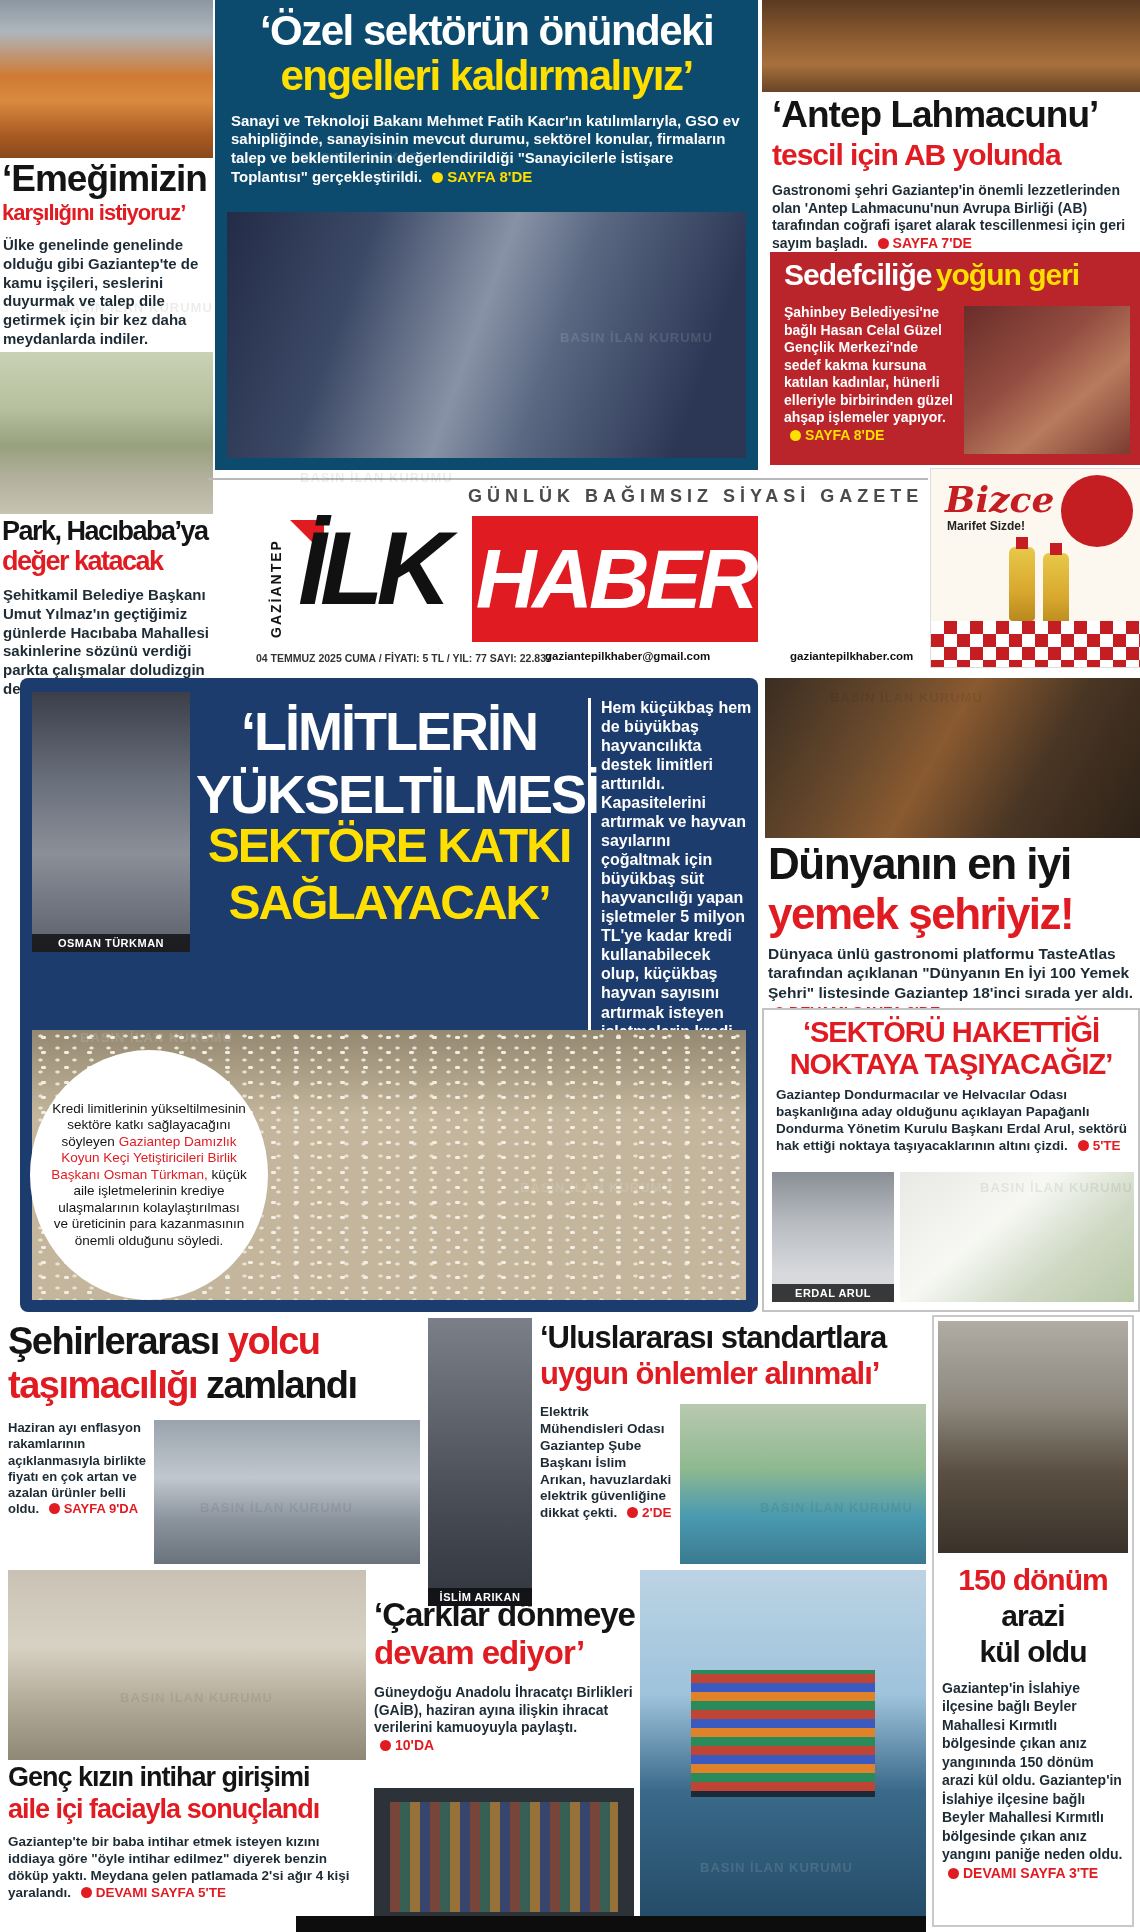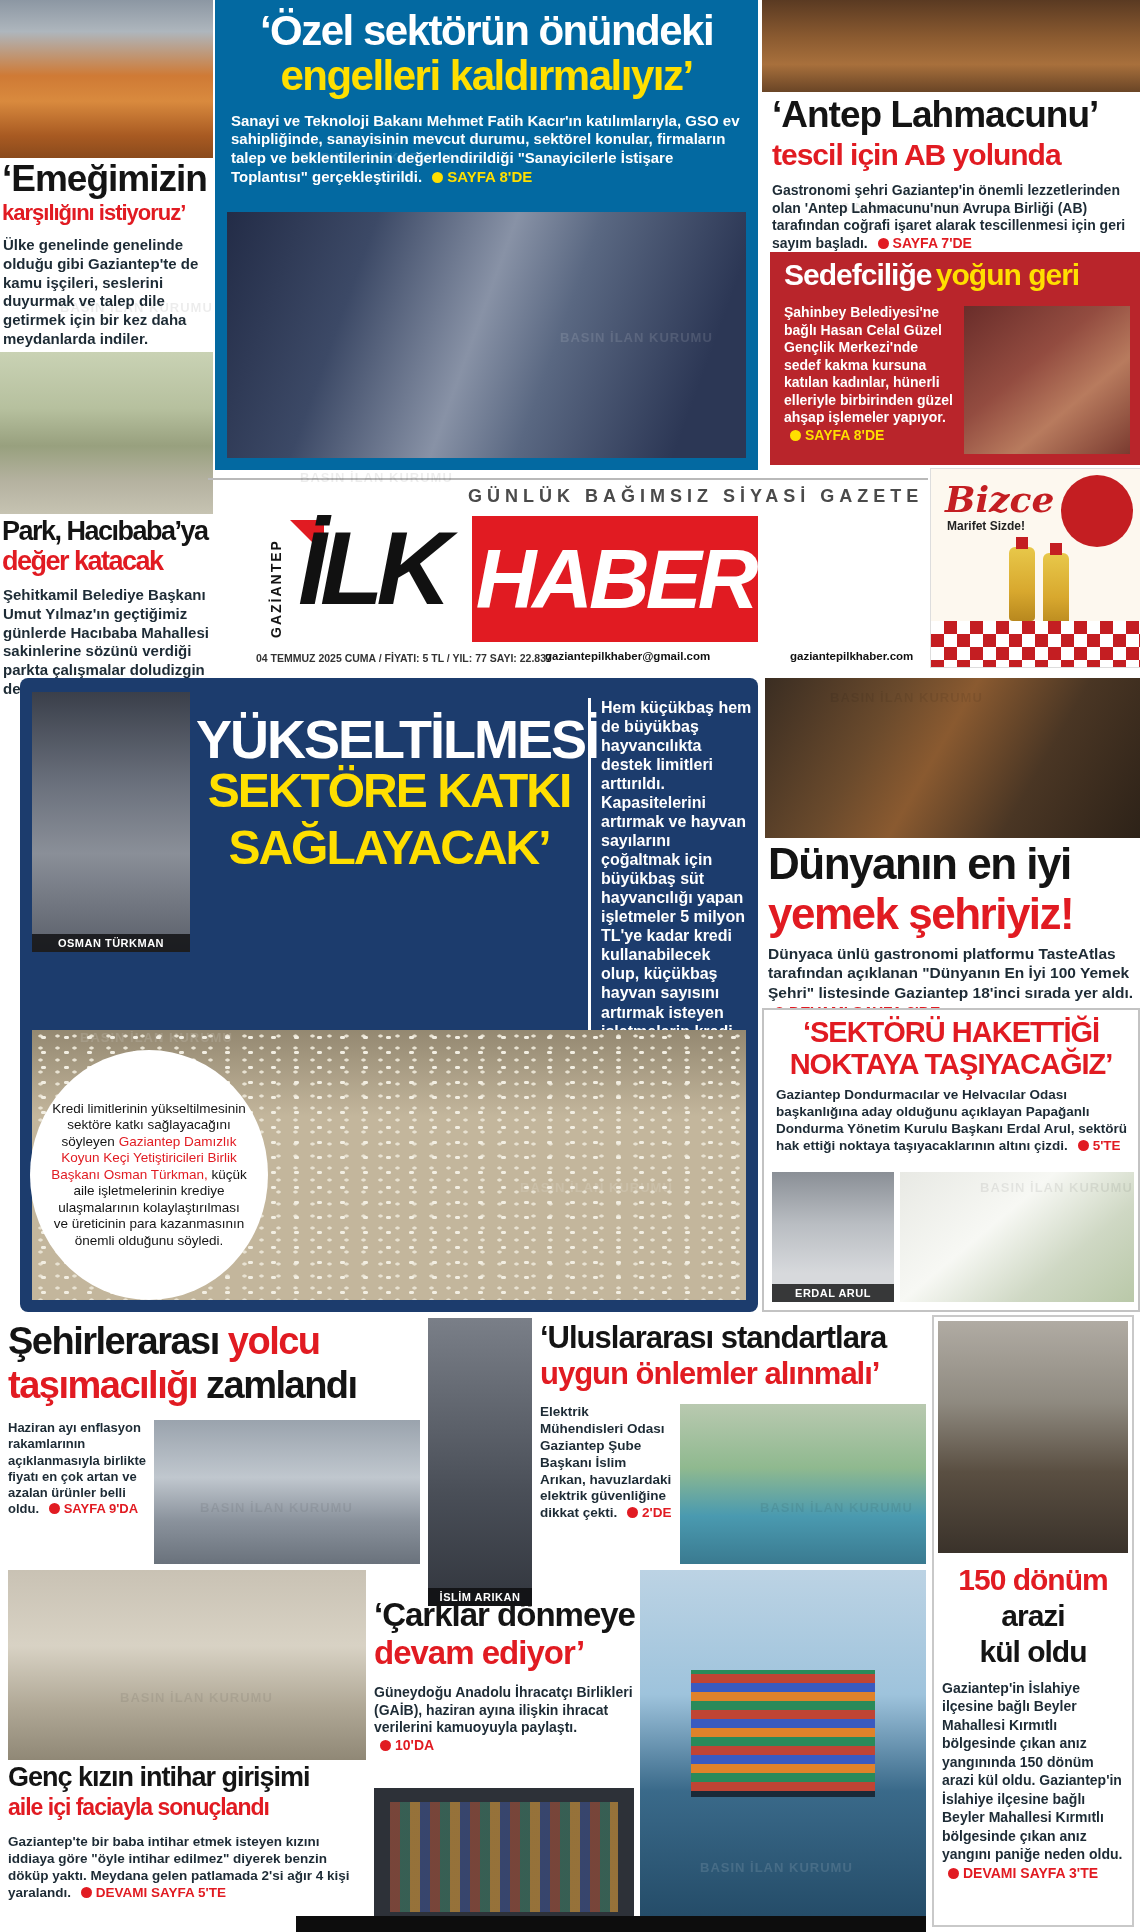--- a/index.html
+++ b/index.html
@@ -45,21 +45,21 @@
   .ph-truck{background:linear-gradient(180deg,#b0aba3,#8f8a80 35%,#5a4f42 65%,#3a322a);}
   .ph-apts{background:linear-gradient(180deg,#c9c2b4,#d8d2c4 40%,#b0a896 72%,#908876);}
   .ph-ship{background:linear-gradient(180deg,#bcd3e4 0%,#9ec3dc 35%,#3a6a8a 62%,#234a66 100%);}
   .containers{position:absolute;left:18%;top:28%;width:64%;height:34%;
     background:repeating-linear-gradient(0deg,#c04434 0 9px,#2a8a5a 9px 18px,#e0822a 18px 27px,#3a5ac0 27px 36px);
     box-shadow:0 6px 0 #1a2a38;}
   .ph-port{background:#2d3138;}
   .portrows{position:absolute;left:6%;top:10%;width:88%;height:80%;
     background:repeating-linear-gradient(90deg,#8a4a3a 0 10px,#3a6a5a 10px 20px,#b0823a 20px 30px,#3a4a7a 30px 40px);
     opacity:.8;}
-  .tealbox{background:#0369a1;}
+  .tealbox{background:#0c4a6e;}
   .redbox{background:#b9252b;}
   .navybox{background:#1c3c6d;border-radius:8px;}
   .masthead-rule{background:#b9b9b9;}
   .tagline{color:#4a4a4a;font-weight:700;letter-spacing:5px;font-size:18px;}
   .city-vert{writing-mode:vertical-rl;transform:rotate(180deg);font-size:14px;font-weight:700;letter-spacing:2px;color:#141414;}
   .logo-ilk{font-size:104px;font-weight:900;font-style:italic;letter-spacing:-7px;color:#111;line-height:1;}
   .logo-haber-box{background:#e11b22;display:flex;align-items:center;justify-content:center;}
   .logo-haber{color:#fff;font-size:84px;font-weight:900;font-style:italic;letter-spacing:-4px;line-height:1;}
   .dateline{font-size:10.5px;font-weight:700;color:#333;}
   .mail{font-size:11.5px;font-weight:800;color:#111;}
@@ -150,20 +150,21 @@
     <div class="bottle" style="left:78px;top:78px"></div>
     <div class="bottle" style="left:112px;top:84px"></div>
     <div class="checker"></div>
   </div>
 
   <div class="abs navybox" style="left:20px;top:678px;width:738px;height:634px">
     <div class="ph ph-osman" style="position:absolute;left:12px;top:14px;width:158px;height:260px">
       <div class="cap">OSMAN TÜRKMAN</div>
     </div>
     <div style="position:absolute;left:176px;top:26px;width:386px;text-align:center">
+      <div class="hl white" style="font-size:54px;letter-spacing:-2px">‘LİMİTLERİN</div>
       <div class="hl white" style="font-size:54px;letter-spacing:-2px;margin-top:8px">YÜKSELTİLMESİ</div>
       <div class="hl yellow" style="font-size:48px;letter-spacing:-2px;">SEKTÖRE KATKI</div>
       <div class="hl yellow" style="font-size:48px;letter-spacing:-2px;margin-top:8px">SAĞLAYACAK’</div>
     </div>
     <div class="sidecol" style="position:absolute;left:568px;top:20px;width:152px">
       <span>Hem küçükbaş hem de büyükbaş hayvancılıkta destek limitleri arttırıldı. Kapasitelerini artırmak ve hayvan sayılarını çoğaltmak için büyükbaş süt hayvancılığı yapan işletmeler 5 milyon TL'ye kadar kredi kullanabilecek olup, küçükbaş hayvan sayısını artırmak isteyen işletmelerin kredi limitleri ise 600 bin liradan 1 milyon 200 bin liraya çıkartıldı.</span>
       <span class="pgref pg-yel"><span class="dot dot-yel"></span><span>4'TE</span></span>
     </div>
     <div class="ph ph-sheep" style="position:absolute;left:12px;top:352px;width:714px;height:270px"></div>
     <div class="bubble" style="position:absolute;left:10px;top:372px;width:238px;height:250px">
@@ -223,21 +224,21 @@
     <div class="hl black" style="position:absolute;left:0;top:284px;width:100%;text-align:center;font-size:30px">arazi</div>
     <div class="hl black" style="position:absolute;left:0;top:320px;width:100%;text-align:center;font-size:30px">kül oldu</div>
     <div class="body" style="position:absolute;left:8px;top:362px;width:184px;font-size:14px;line-height:1.32">
       <span>Gaziantep'in İslahiye ilçesine bağlı Beyler Mahallesi Kırmıtlı bölgesinde çıkan anız yangınında 150 dönüm arazi kül oldu. Gaziantep'in İslahiye ilçesine bağlı Beyler Mahallesi Kırmıtlı bölgesinde çıkan anız yangını paniğe neden oldu.</span>
       <span class="pgref pg-red" style="white-space:normal"><span class="dot dot-red"></span><span>DEVAMI SAYFA 3'TE</span></span>
     </div>
   </div>
 
   <div class="abs ph ph-apts" style="left:8px;top:1570px;width:358px;height:190px"></div>
   <div class="abs hl black" style="left:8px;top:1764px;font-size:27px;letter-spacing:-1px">Genç kızın intihar girişimi</div>
-  <div class="abs hl red" style="left:8px;top:1796px;font-size:23px;letter-spacing:-1px">aile içi faciayla sonuçlandı</div>
+  <div class="abs hl red" style="left:8px;top:1796px;font-size:27px;letter-spacing:-1px">aile içi faciayla sonuçlandı</div>
   <div class="abs body" style="left:8px;top:1834px;width:358px;font-size:13.5px">
     <span>Gaziantep'te bir baba intihar etmek isteyen kızını iddiaya göre "öyle intihar edilmez" diyerek benzin döküp yaktı. Meydana gelen patlamada 2'si ağır 4 kişi yaralandı.</span>
     <span class="pgref pg-red"><span class="dot dot-red"></span><span>DEVAMI SAYFA 5'TE</span></span>
   </div>
 
   <div class="abs hl black" style="left:374px;top:1598px;font-size:33px;letter-spacing:-1px">‘Çarklar dönmeye</div>
   <div class="abs hl red" style="left:374px;top:1636px;font-size:33px;letter-spacing:-1px">devam ediyor’</div>
   <div class="abs body" style="left:374px;top:1684px;width:260px;font-size:14px">
     <span>Güneydoğu Anadolu İhracatçı Birlikleri (GAİB), haziran ayına ilişkin ihracat verilerini kamuoyuyla paylaştı.</span>
     <span class="pgref pg-red"><span class="dot dot-red"></span><span>10'DA</span></span>

